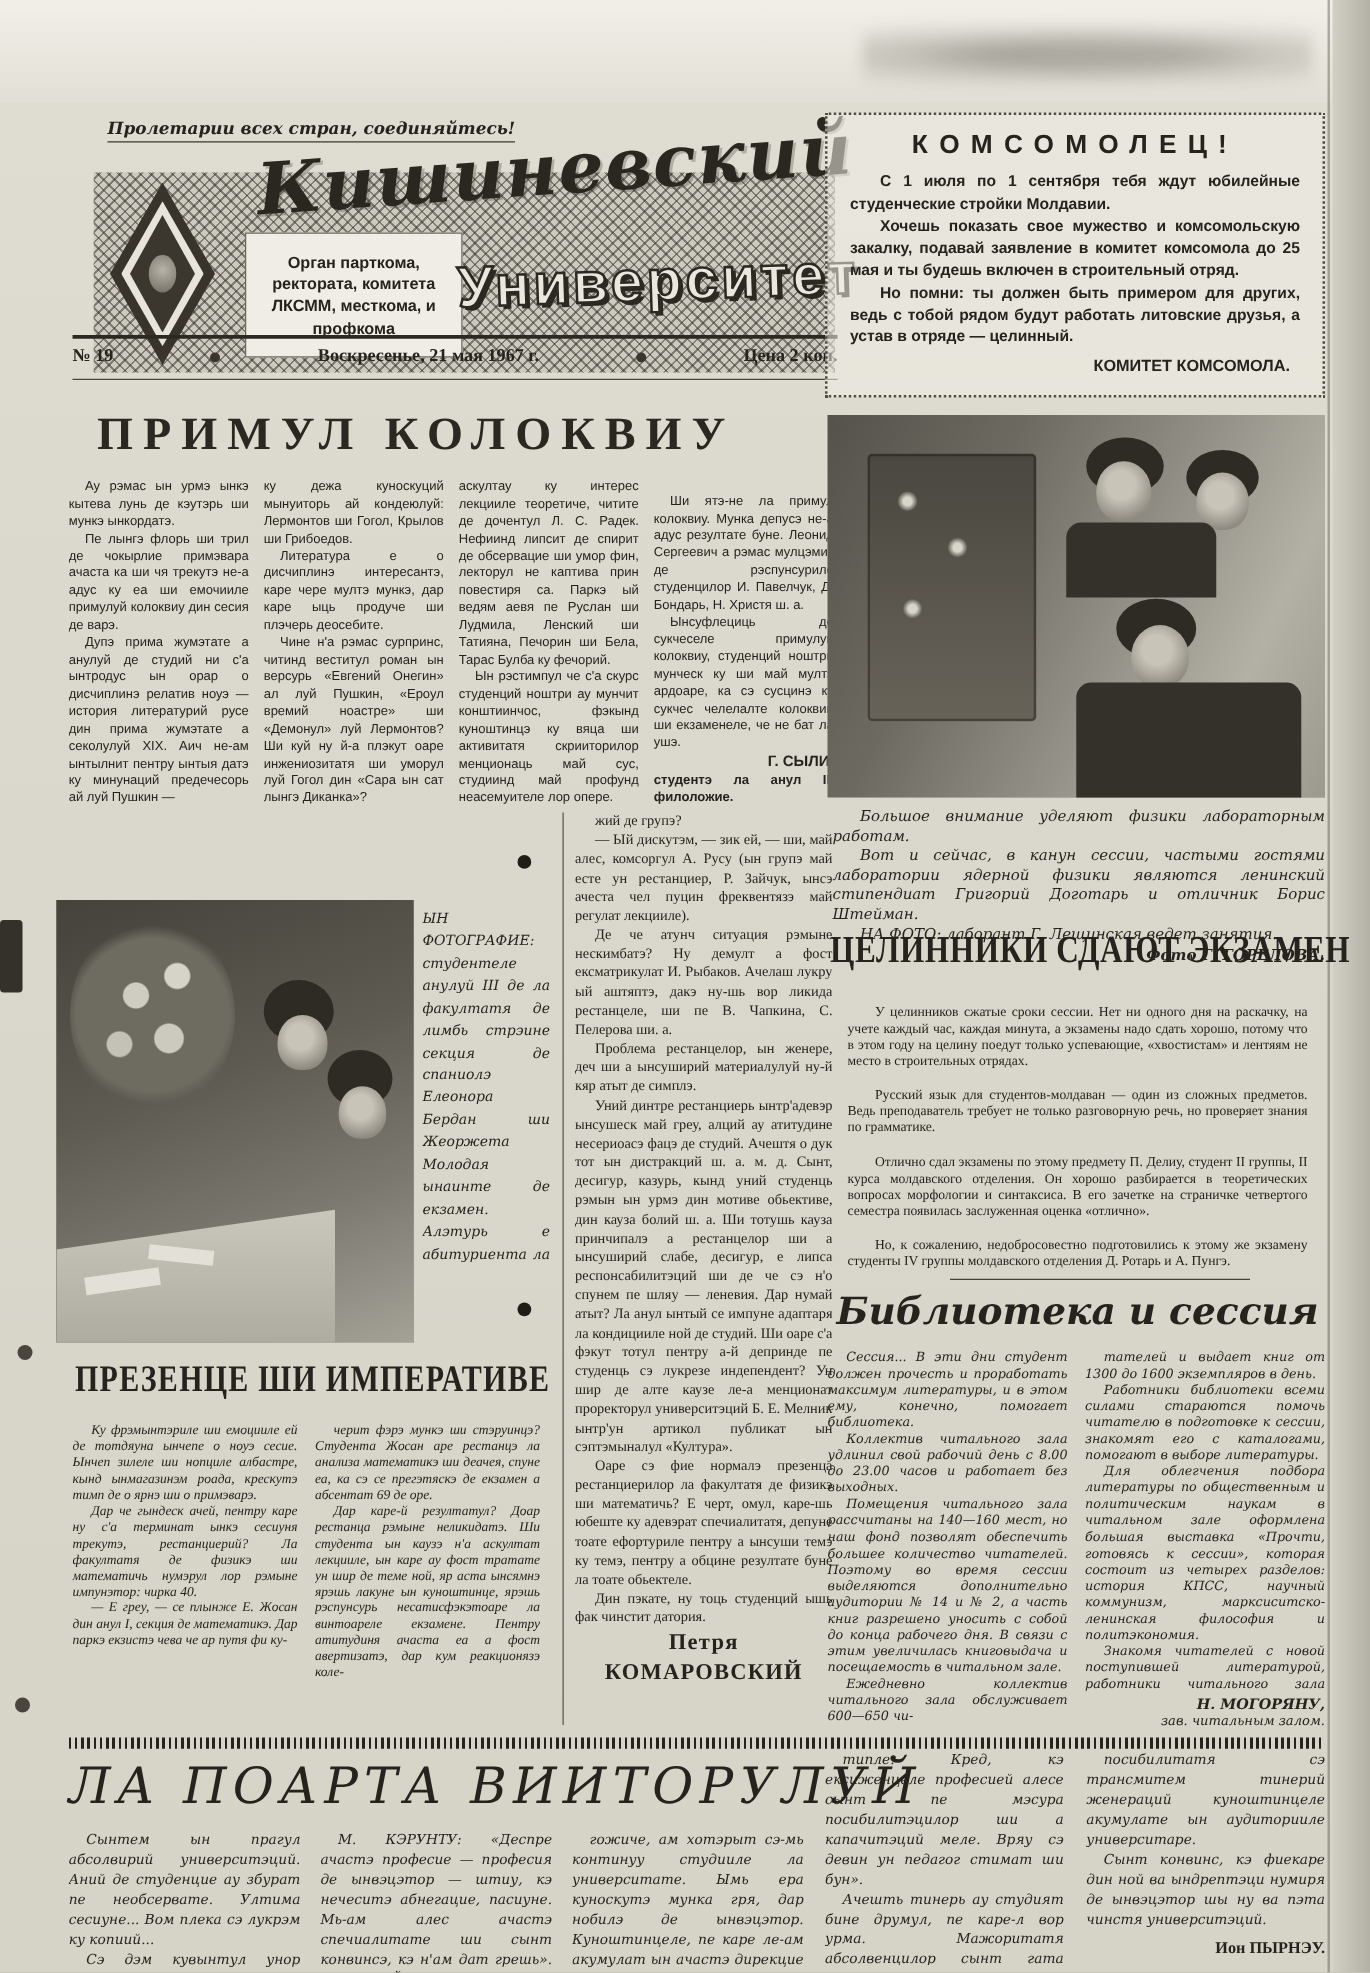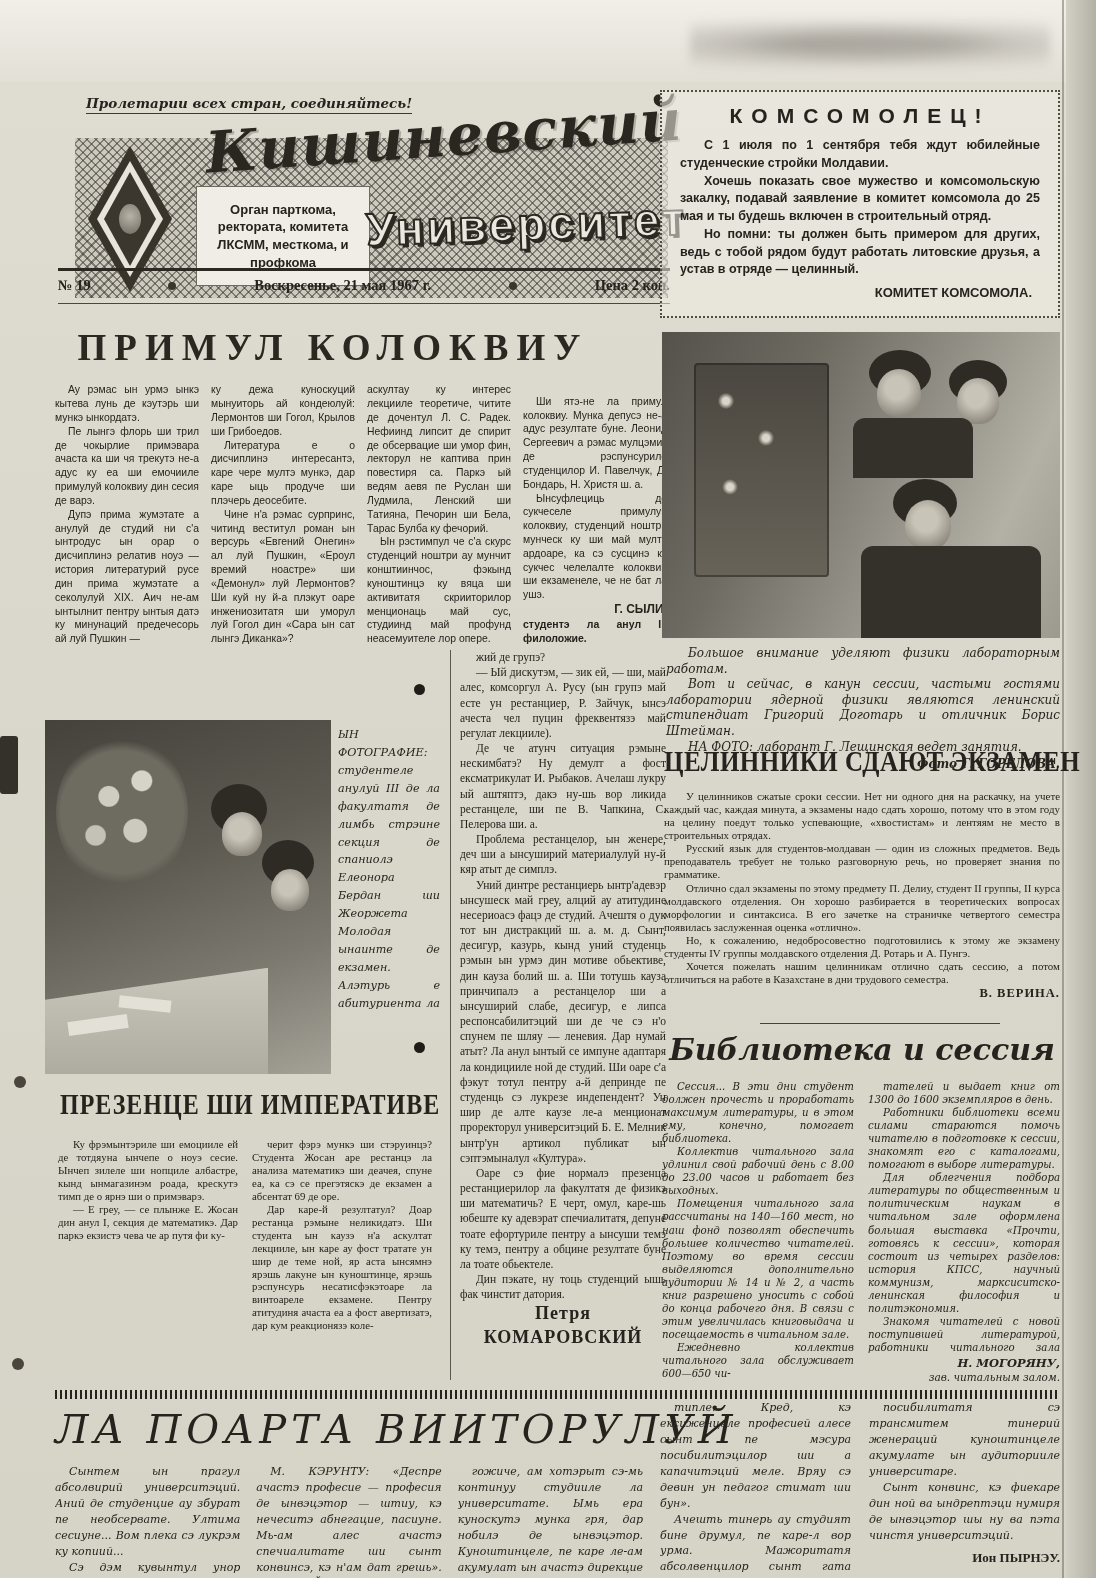--- a/index.html
+++ b/index.html
@@ -119,21 +119,21 @@
   .mid-col p{margin:0;text-indent:16px;}
   .mid-sig{text-align:center;font-weight:bold;font-size:18px;letter-spacing:1px;
     margin-top:10px;text-indent:0!important;}
 
   
   .h-tselin{left:664px;top:744px;width:396px;text-align:center;font-weight:bold;
     font-size:25px;letter-spacing:0.5px;transform:scaleY(1.22);transform-origin:center top;
     white-space:nowrap;}
   .tselin-body{left:664px;top:790px;width:396px;height:228px;overflow:hidden;
     font-size:10.9px;line-height:1.2;text-align:justify;}
-  .tselin-body p{margin:0;text-indent:22px;}
+  .tselin-body p{margin:14px;text-indent:22px;}
   .tselin-sig{text-align:right;font-weight:bold;font-size:12.5px;letter-spacing:1px;
     margin-top:6px;text-indent:0!important;}
   .rule-mid{left:760px;top:1023px;width:240px;height:1px;background:#45413a;}
 
   
   .h-bibl{left:664px;top:1032px;width:396px;text-align:center;font-weight:bold;
     font-style:italic;font-size:30px;font-family:"DejaVu Serif",serif;white-space:nowrap;}
   .bibl-cols{left:662px;top:1080px;width:398px;height:304px;display:flex;gap:14px;
     font-style:italic;font-family:"DejaVu Serif",serif;font-size:10.2px;line-height:1.28;
     text-align:justify;overflow:hidden;}
@@ -141,21 +141,21 @@
   .bibl-cols .ctext{flex:1;overflow:hidden;}
   .bibl-cols p{margin:0;text-indent:15px;}
   .bibl-sig1{text-align:right;font-weight:bold;font-size:11.5px;margin-top:3px;}
   .bibl-sig2{text-align:right;font-size:10.5px;}
 
   
   .h-prez{left:60px;top:1088px;width:372px;font-weight:bold;font-size:24px;
     letter-spacing:1px;transform:scaleY(1.25);transform-origin:left top;white-space:nowrap;}
   .prez-cols{left:58px;top:1138px;width:374px;height:250px;display:flex;gap:14px;
     font-size:10.8px;line-height:1.2;text-align:justify;overflow:hidden;}
-  .prez-cols .c{flex:1;overflow:hidden;}
+  .prez-cols .c{flex:1;overflow:hidden;font-style:italic;}
   .prez-cols p{margin:0;text-indent:15px;}
 
   
   .stripe{left:55px;top:1390px;width:1005px;height:9px;
     background:repeating-linear-gradient(90deg,#26221c 0 2px,transparent 2px 5px);}
 
   
   .poarta-left{left:55px;top:1406px;width:588px;}
   .h-poarta{text-align:center;font-style:italic;font-size:40px;letter-spacing:5px;
     font-family:"DejaVu Serif",serif;white-space:nowrap;}
@@ -317,20 +317,21 @@
       </div>
       <div class="bibl-sig1">Н. МОГОРЯНУ,</div>
       <div class="bibl-sig2">зав. читальным залом.</div>
     </div>
   </div>
 
   <div class="abs h-prez">ПРЕЗЕНЦЕ ШИ ИМПЕРАТИВЕ</div>
   <div class="abs prez-cols">
     <div class="c">
       <p>Ку фрэмынтэриле ши емоцииле ей де тотдяуна ынчепе о ноуэ сесие. Ынчеп зилеле ши нопциле албастре, кынд ынмагазинэм роада, крескутэ тимп де о ярнэ ши о примэварэ.</p>
+      <p>Дар че гындеск ачей, пентру каре ну с'а терминат ынкэ сесиуня трекутэ, рестанциерий? Ла факултатя де физикэ ши математичь нумэрул лор рэмыне импунэтор: чирка 40.</p>
       <p>— Е греу, — се плынже Е. Жосан дин анул I, секция де математикэ. Дар паркэ екзистэ чева че ар путя фи ку-</p>
     </div>
     <div class="c">
       <p>черит фэрэ мункэ ши стэруинцэ? Студента Жосан аре рестанцэ ла анализа математикэ ши деачея, спуне еа, ка сэ се прегэтяскэ де екзамен а абсентат 69 де оре.</p>
       <p>Дар каре-й резултатул? Доар рестанца рэмыне неликидатэ. Ши студента ын каузэ н'а аскултат лекцииле, ын каре ау фост тратате ун шир де теме ной, яр аста ынсямнэ ярэшь лакуне ын куноштинце, ярэшь рэспунсурь несатисфэкэтоаре ла винтоареле екзамене. Пентру атитудиня ачаста еа а фост авертизатэ, дар кум реакционязэ коле-</p>
     </div>
   </div>
 
   <div class="abs stripe"></div>
 

